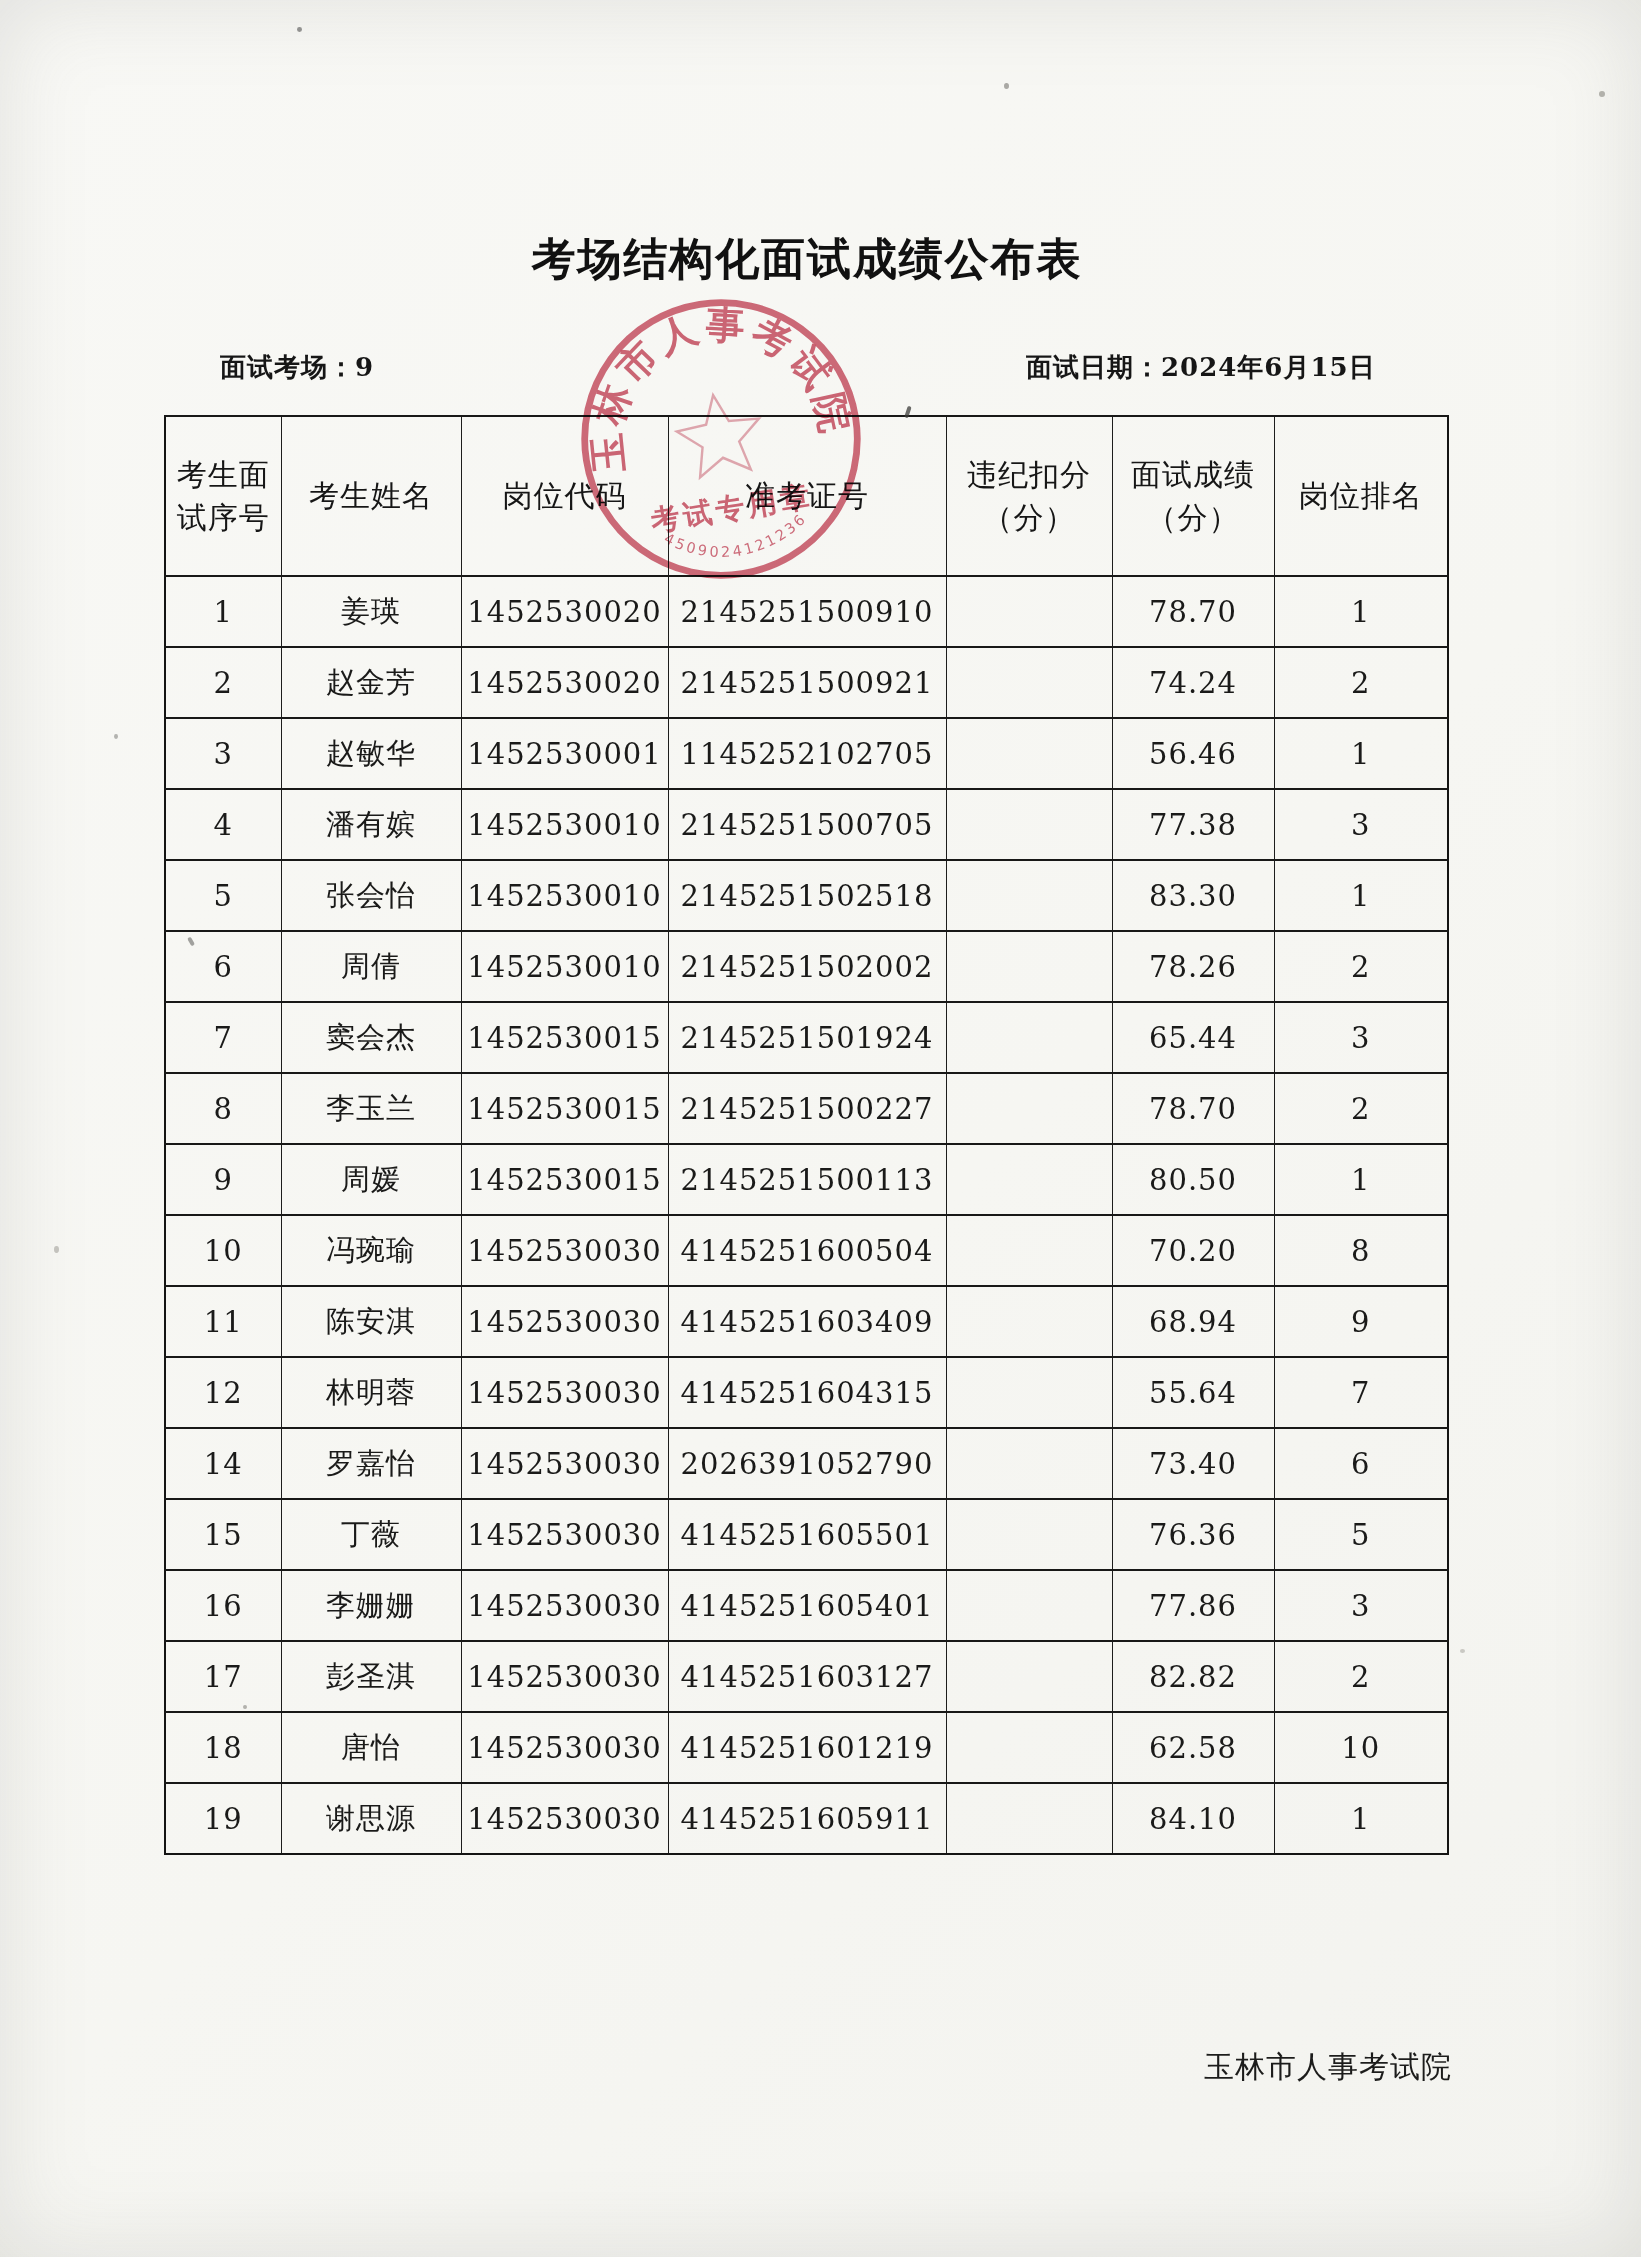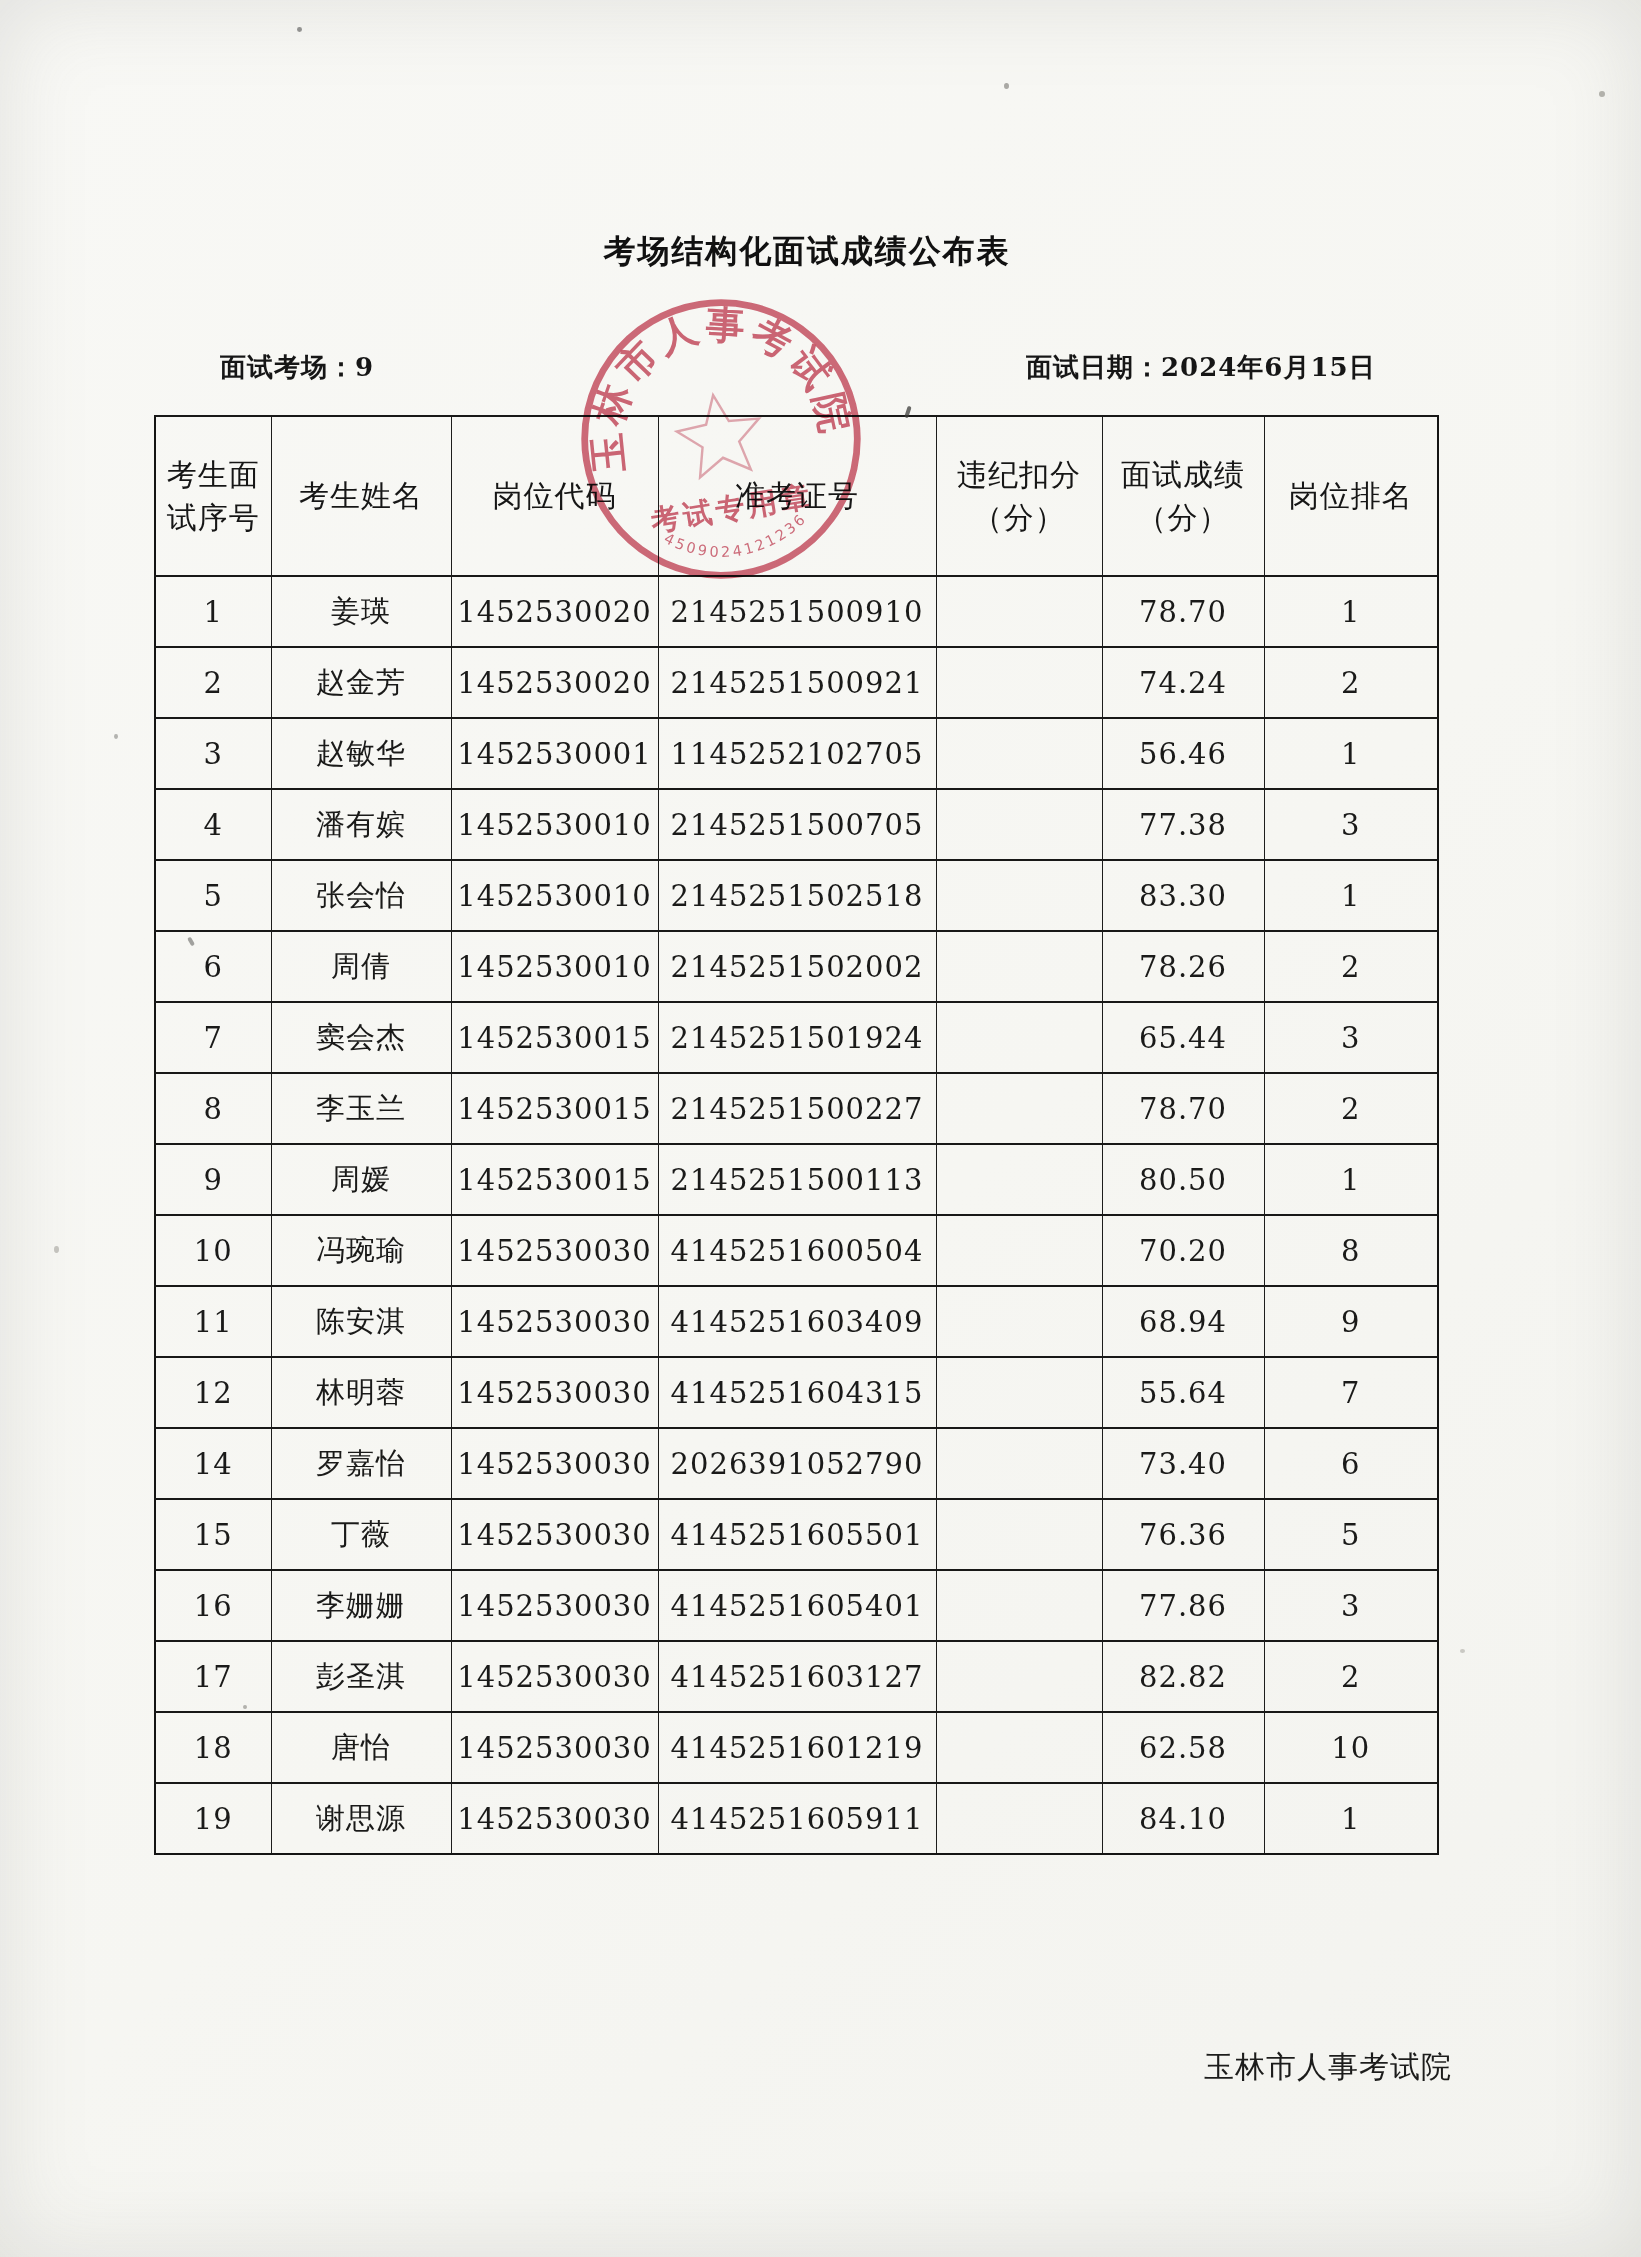--- a/index.html
+++ b/index.html
@@ -17,33 +17,33 @@
     background:linear-gradient(135deg,#f8f8f5 0%,#f6f6f2 55%,#f3f3ef 100%);
   }
   .page::after { 
     content:""; position:absolute; inset:0;
     box-shadow:inset 0 0 87px rgba(120,120,118,.18);
     pointer-events:none;
   }
   .doc-title {
     position:absolute; top:230px; left:0; width:1614px;
     text-align:center;
-    font-size:32px; font-weight:bold; letter-spacing:1.9px;
+    font-size:44px; font-weight:bold; letter-spacing:1.9px;
     color:#111;
   }
   .meta-room {
     position:absolute; left:220px; top:350px;
     font-size:26px; font-weight:bold; letter-spacing:1px;
   }
   .meta-date {
     position:absolute; left:1026px; top:350px;
     font-size:26px; font-weight:bold; letter-spacing:1px;
   }
   table.score-table {
-    position:absolute; left:154px; top:415px;
+    position:absolute; left:164px; top:415px;
     width:1282px;
     border-collapse:collapse; table-layout:fixed;
     background:transparent;
     border-radius:9px;
   }
   .score-table th, .score-table td {
     border-left:1.9px solid #1d1d1c;
     border-top:2.9px solid #181817;
     text-align:center; vertical-align:middle;
     padding:0 3.9px;

